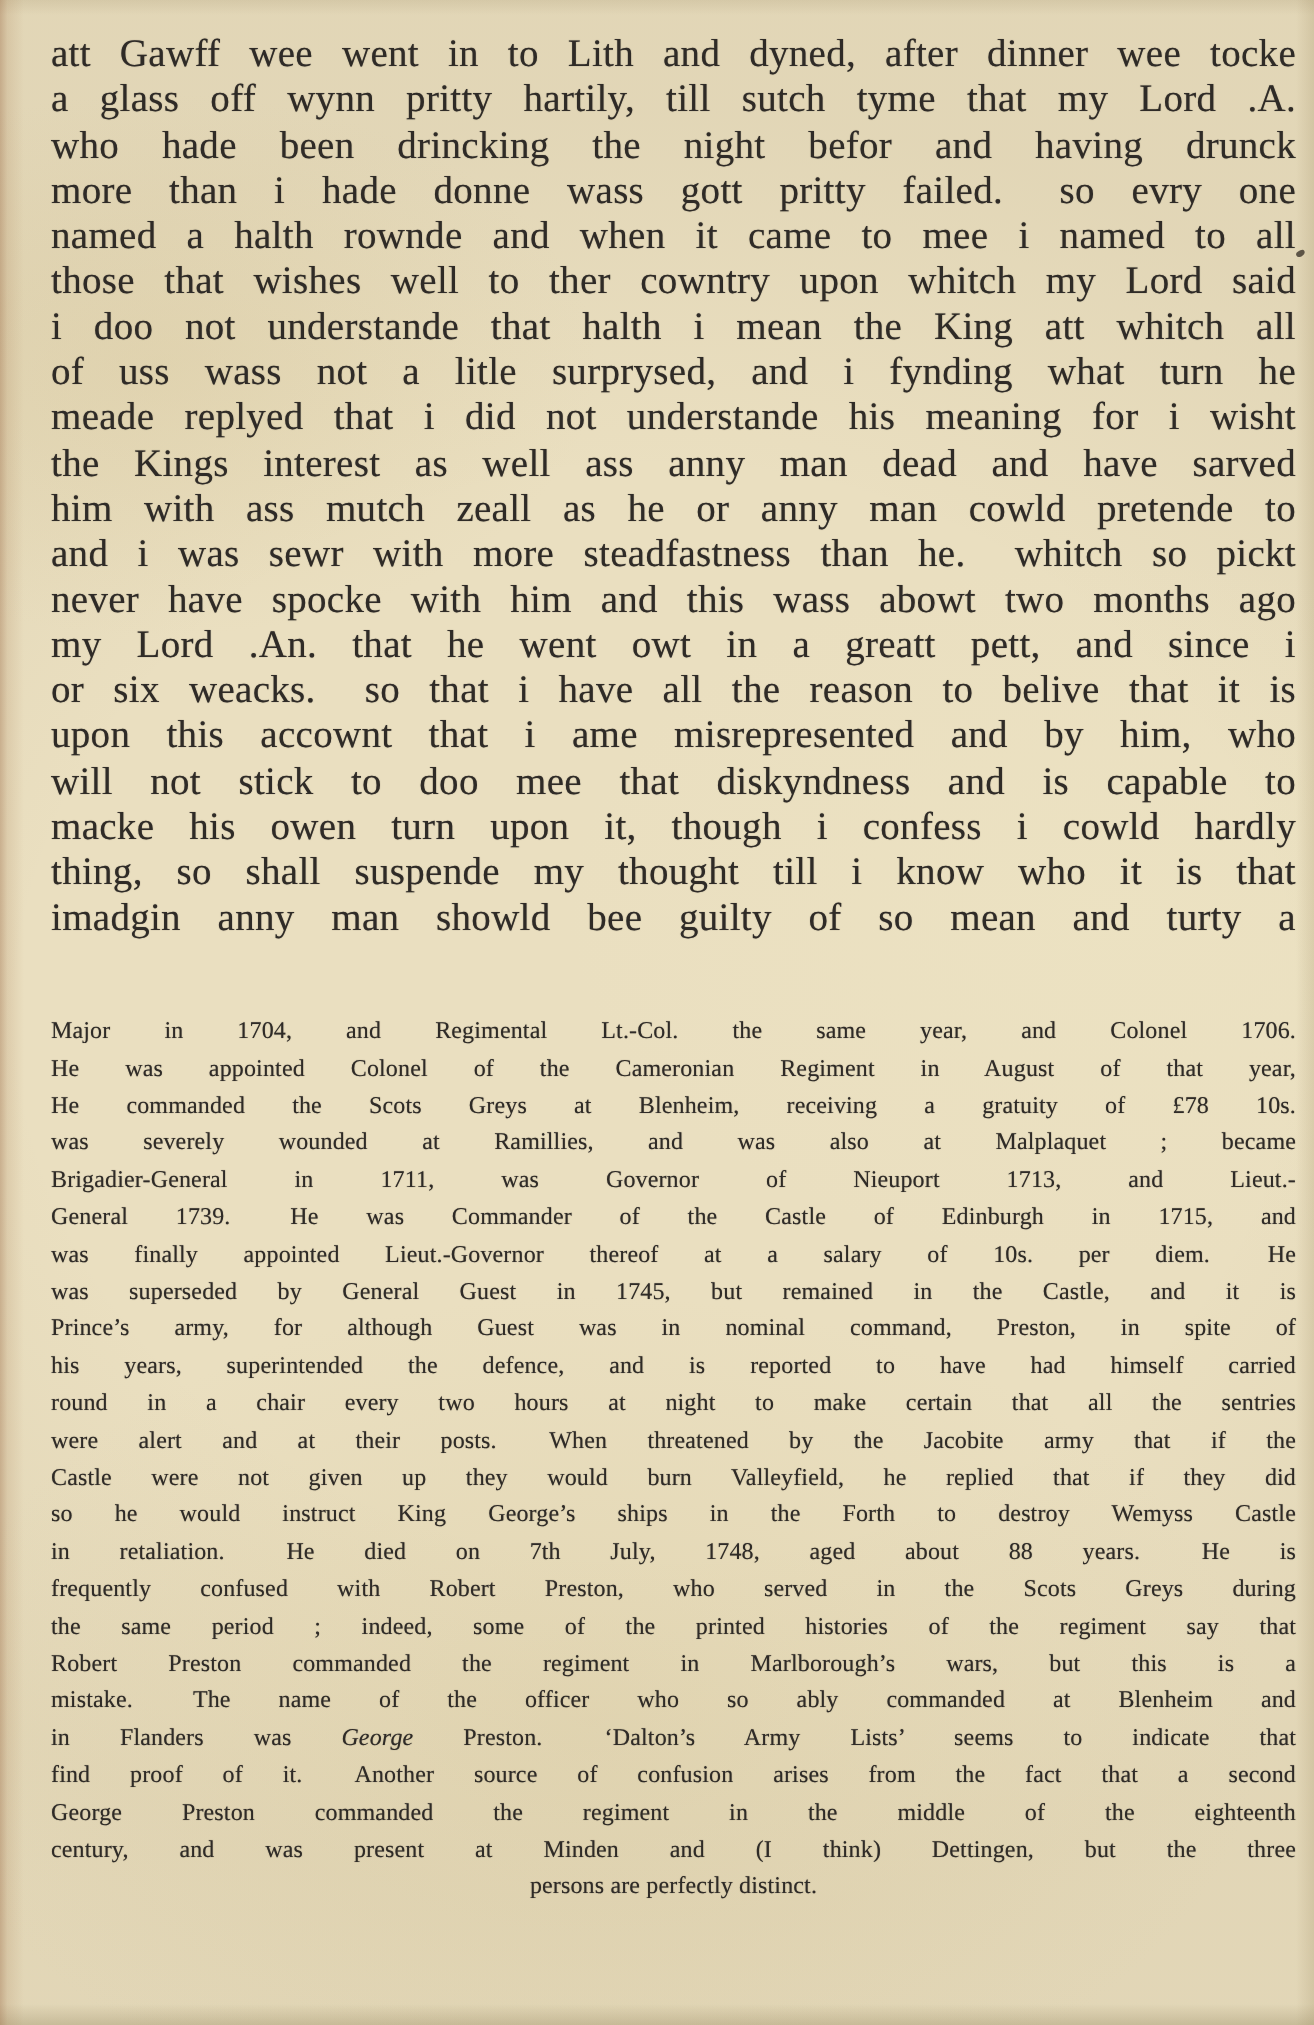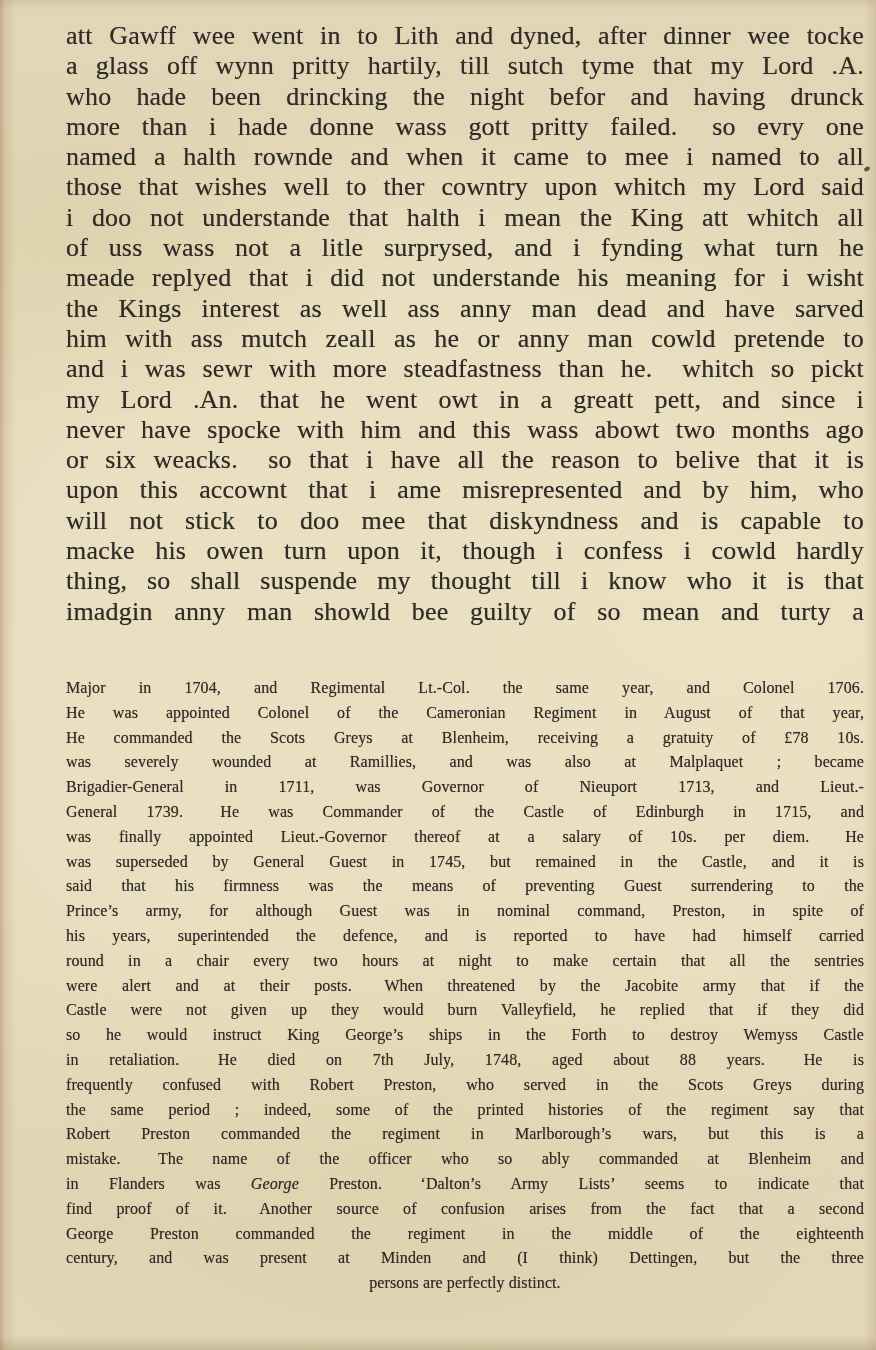--- a/index.html
+++ b/index.html
@@ -41,21 +41,20 @@
     font-size: 16px;
     line-height: 24.8px;
     letter-spacing: 0.1px;
   }
 
   .text-line {
     text-align: justify;
     text-align-last: justify;
     text-shadow: 0 0 0.7px rgba(47,43,39,0.55);
     white-space: normal;
-    margin-left: 32px;
   }
 
   .text-line.no-justify {
     text-align: center;
     text-align-last: auto;
   }
 
   .ink-speck {
     position: absolute;
     left: 864px;
@@ -77,39 +76,38 @@
       <div class="text-line">who hade been drincking the night befor and having drunck</div>
       <div class="text-line">more than i hade donne wass gott pritty failed.  so evry one</div>
       <div class="text-line">named a halth rownde and when it came to mee i named to all</div>
       <div class="text-line">those that wishes well to ther cowntry upon whitch my Lord said</div>
       <div class="text-line">i doo not understande that halth i mean the King att whitch all</div>
       <div class="text-line">of uss wass not a litle surprysed, and i fynding what turn he</div>
       <div class="text-line">meade replyed that i did not understande his meaning for i wisht</div>
       <div class="text-line">the Kings interest as well ass anny man dead and have sarved</div>
       <div class="text-line">him with ass mutch zeall as he or anny man cowld pretende to</div>
       <div class="text-line">and i was sewr with more steadfastness than he.  whitch so pickt</div>
+      <div class="text-line">never have spocke with him and this wass abowt two months ago</div>
       <div class="text-line">my Lord .An. that he went owt in a greatt pett, and since i</div>
-      <div class="text-line">never have spocke with him and this wass abowt two months ago</div>
       <div class="text-line">or six weacks.  so that i have all the reason to belive that it is</div>
       <div class="text-line">upon this accownt that i ame misrepresented and by him, who</div>
       <div class="text-line">will not stick to doo mee that diskyndness and is capable to</div>
       <div class="text-line">macke his owen turn upon it, though i confess i cowld hardly</div>
       <div class="text-line">thing, so shall suspende my thought till i know who it is that</div>
       <div class="text-line">imadgin anny man showld bee guilty of so mean and turty a</div>
     </div>
   <div class="footnote-text">
       <div class="text-line">Major in 1704, and Regimental Lt.-Col. the same year, and Colonel 1706.</div>
       <div class="text-line">He was appointed Colonel of the Cameronian Regiment in August of that year,</div>
       <div class="text-line">He commanded the Scots Greys at Blenheim, receiving a gratuity of £78 10s.</div>
       <div class="text-line">was severely wounded at Ramillies, and was also at Malplaquet ; became</div>
       <div class="text-line">Brigadier-General in 1711, was Governor of Nieuport 1713, and Lieut.-</div>
       <div class="text-line">General 1739.  He was Commander of the Castle of Edinburgh in 1715, and</div>
       <div class="text-line">was finally appointed Lieut.-Governor thereof at a salary of 10s. per diem.  He</div>
       <div class="text-line">was superseded by General Guest in 1745, but remained in the Castle, and it is</div>
-      <div class="text-line">said that his firmness was the means of preventing Guest surrendering to the</div>
       <div class="text-line">Prince’s army, for although Guest was in nominal command, Preston, in spite of</div>
       <div class="text-line">his years, superintended the defence, and is reported to have had himself carried</div>
       <div class="text-line">round in a chair every two hours at night to make certain that all the sentries</div>
       <div class="text-line">were alert and at their posts.  When threatened by the Jacobite army that if the</div>
       <div class="text-line">Castle were not given up they would burn Valleyfield, he replied that if they did</div>
       <div class="text-line">so he would instruct King George’s ships in the Forth to destroy Wemyss Castle</div>
       <div class="text-line">in retaliation.  He died on 7th July, 1748, aged about 88 years.  He is</div>
       <div class="text-line">frequently confused with Robert Preston, who served in the Scots Greys during</div>
       <div class="text-line">the same period ; indeed, some of the printed histories of the regiment say that</div>
       <div class="text-line">Robert Preston commanded the regiment in Marlborough’s wars, but this is a</div>

